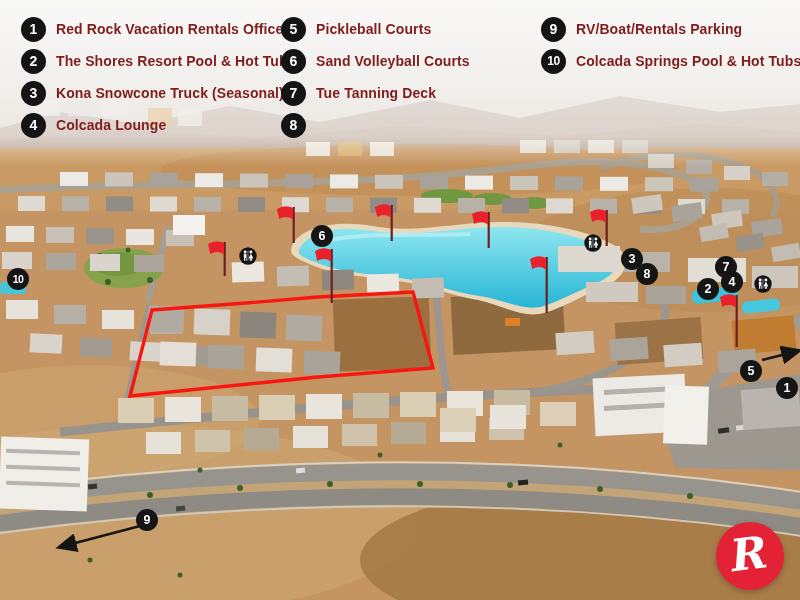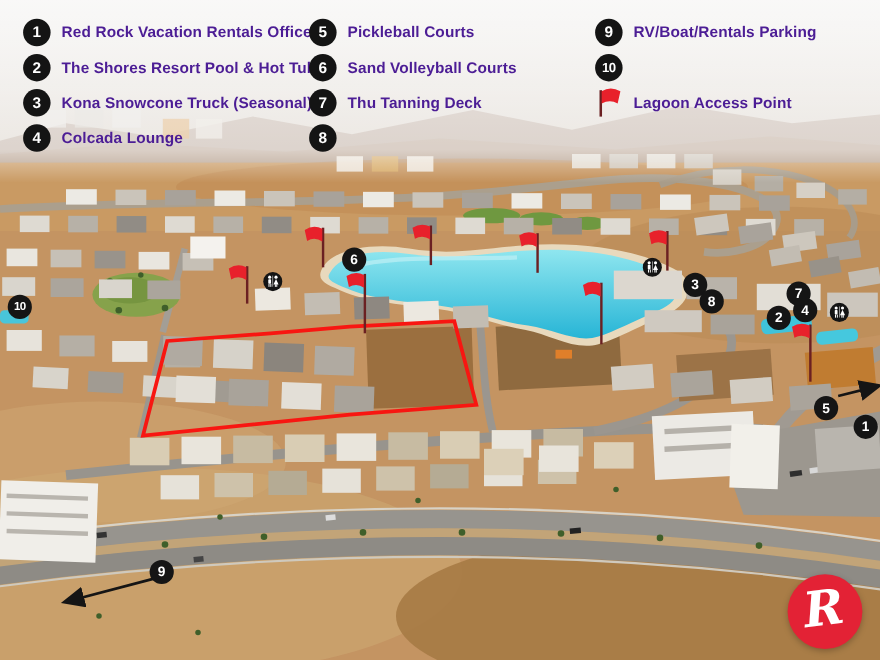--- a/index.html
+++ b/index.html
@@ -17,21 +17,21 @@
   .lcol.c1{left:21px;}
   .lcol.c2{left:281px;}
   .lcol.c3{left:541px;}
   .litem{display:flex;align-items:center;height:32px;white-space:nowrap;}
   .lbadge{flex:0 0 25px;width:25px;height:25px;border-radius:50%;background:#141414;
           color:#fff;display:flex;align-items:center;justify-content:center;
           font-weight:bold;font-size:14px;margin-right:10px;}
   .lbadge.small{font-size:12px;letter-spacing:-0.5px;}
   .licon{flex:0 0 25px;width:25px;height:27px;margin-right:10px;display:flex;
          align-items:center;justify-content:center;}
-  .llabel{font-size:14px;font-weight:600;color:#4c1d95;letter-spacing:0.1px;text-align:right;}
+  .llabel{font-size:14px;font-weight:600;color:#7f1d1d;letter-spacing:0.1px;text-align:right;}
 
   
   .mk{position:absolute;width:22px;height:22px;border-radius:50%;background:#151515;
       color:#fff;font-weight:bold;font-size:12.5px;display:flex;align-items:center;
       justify-content:center;z-index:5;}
   .mk.small{font-size:10.5px;letter-spacing:-0.5px;}
   .rr{position:absolute;z-index:5;}
   .fl{position:absolute;z-index:4;}
 
   
@@ -421,42 +421,34 @@
         <div class="litem">
           <span class="lbadge">5</span>
           <span class="llabel">Pickleball Courts</span>
         </div>
         <div class="litem">
           <span class="lbadge">6</span>
           <span class="llabel">Sand Volleyball Courts</span>
         </div>
         <div class="litem">
           <span class="lbadge">7</span>
-          <span class="llabel">Thu Tanning Deck</span>
+          <span class="llabel">Tue Tanning Deck</span>
         </div>
         <div class="litem">
           <span class="lbadge">8</span>
         </div>
       </div>
     <div class="lcol c3" id="lcol2">
         <div class="litem">
           <span class="lbadge">9</span>
           <span class="llabel">RV/Boat/Rentals Parking</span>
         </div>
         <div class="litem">
           <span class="lbadge small">10</span>
-        </div>
-        <div class="litem">
-          <span class="licon">
-            <svg width="24" height="28" viewBox="0 0 24 28">
-  <rect x="3" y="3" width="2.3" height="24" fill="#6b2022"></rect>
-  <path d="M5,4 Q13,-1 22,4 L19.5,15 Q12.5,11 5,15 Z" fill="#e8212b"></path>
-            </svg>
-          </span>
-          <span class="llabel">Lagoon Access Point</span>
+          <span class="llabel">Colcada Springs Pool &amp; Hot Tubs</span>
         </div>
       </div>
   </div>
 
   <div class="logo">
     <span>R</span>
   </div>
 </div>
 
 </body></html>

